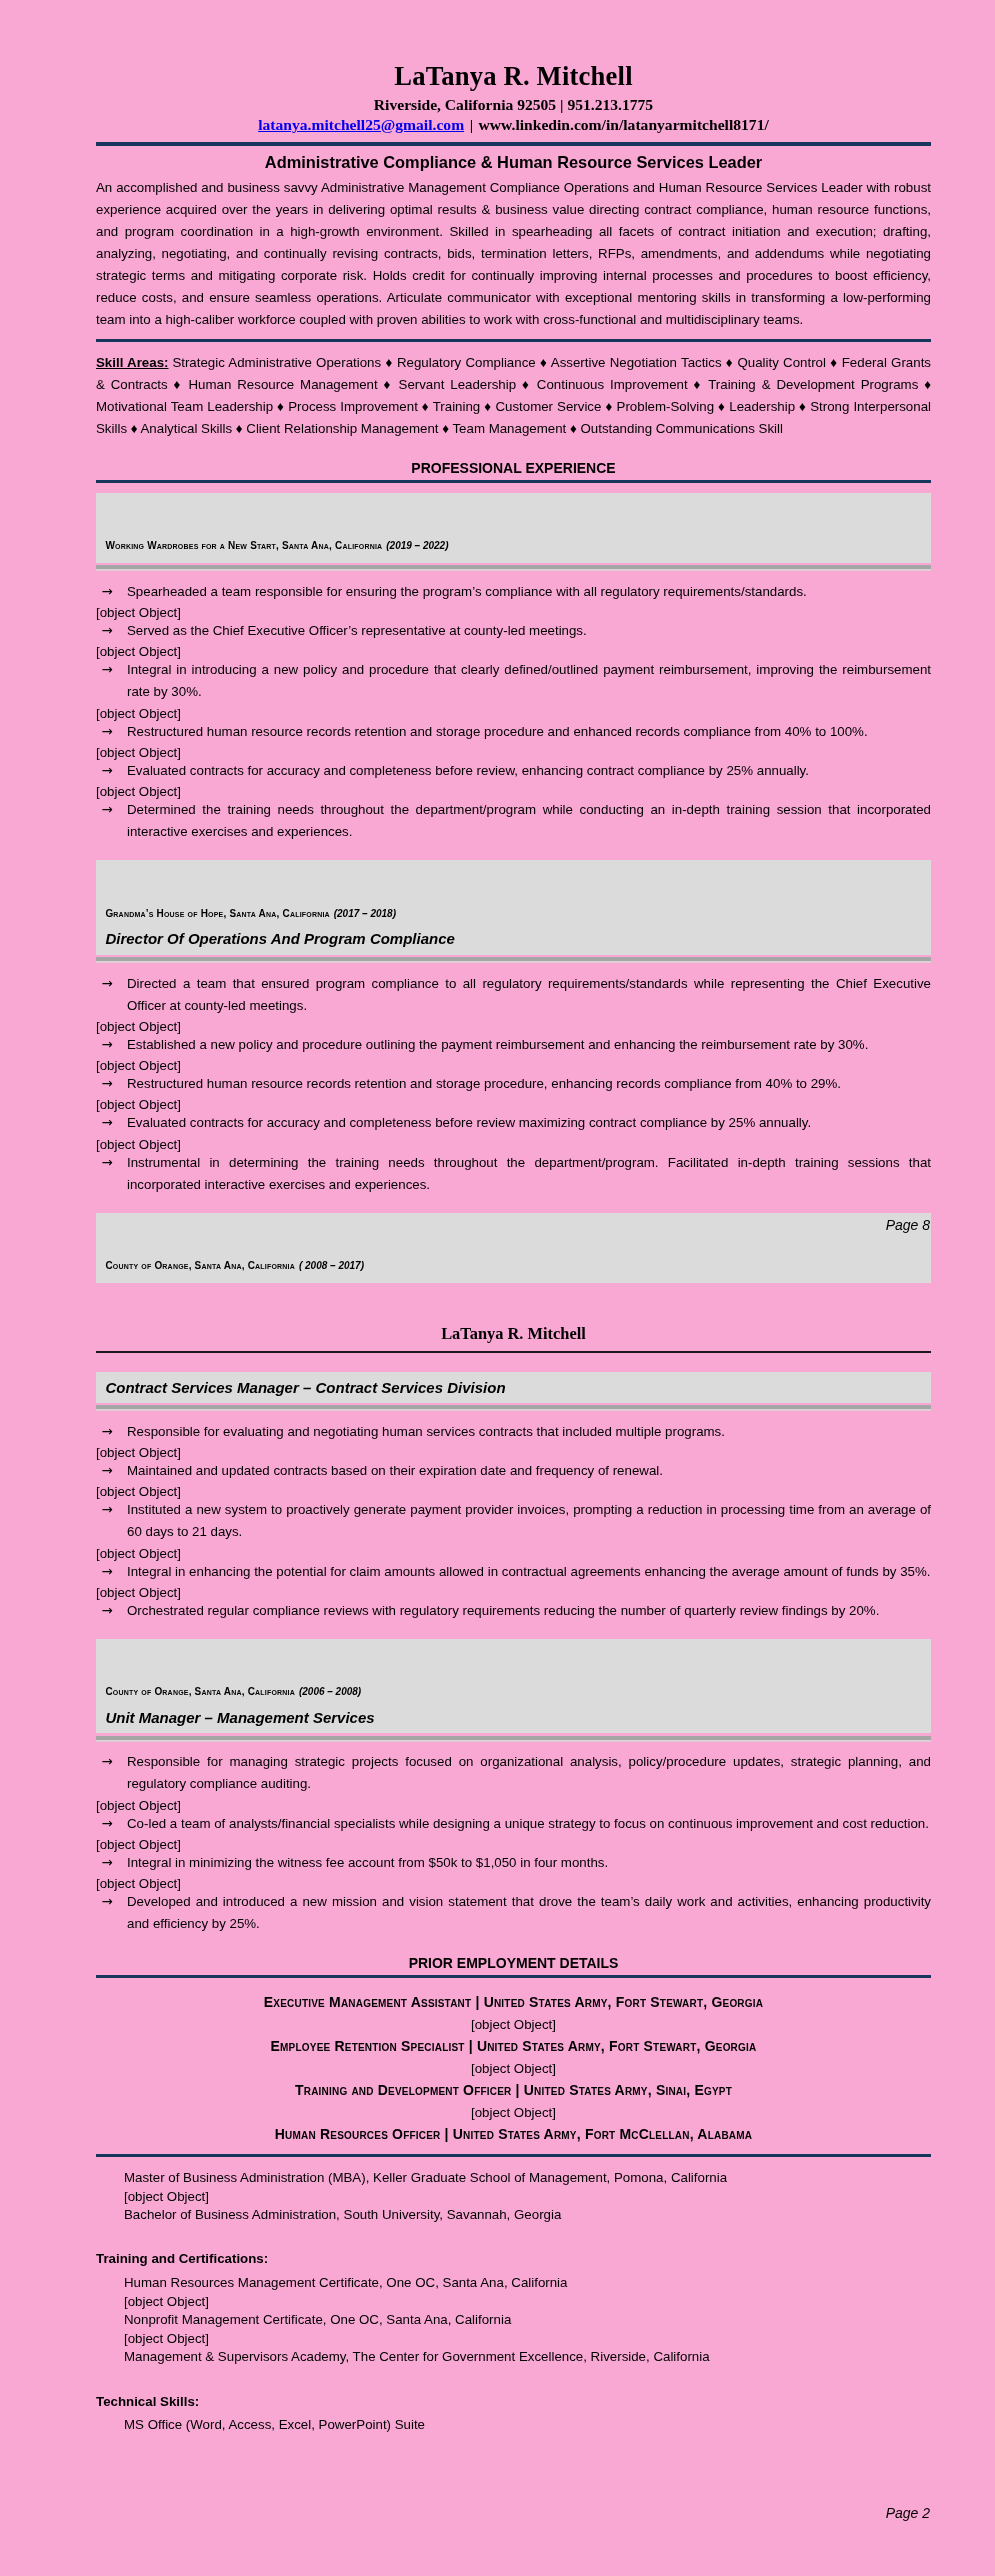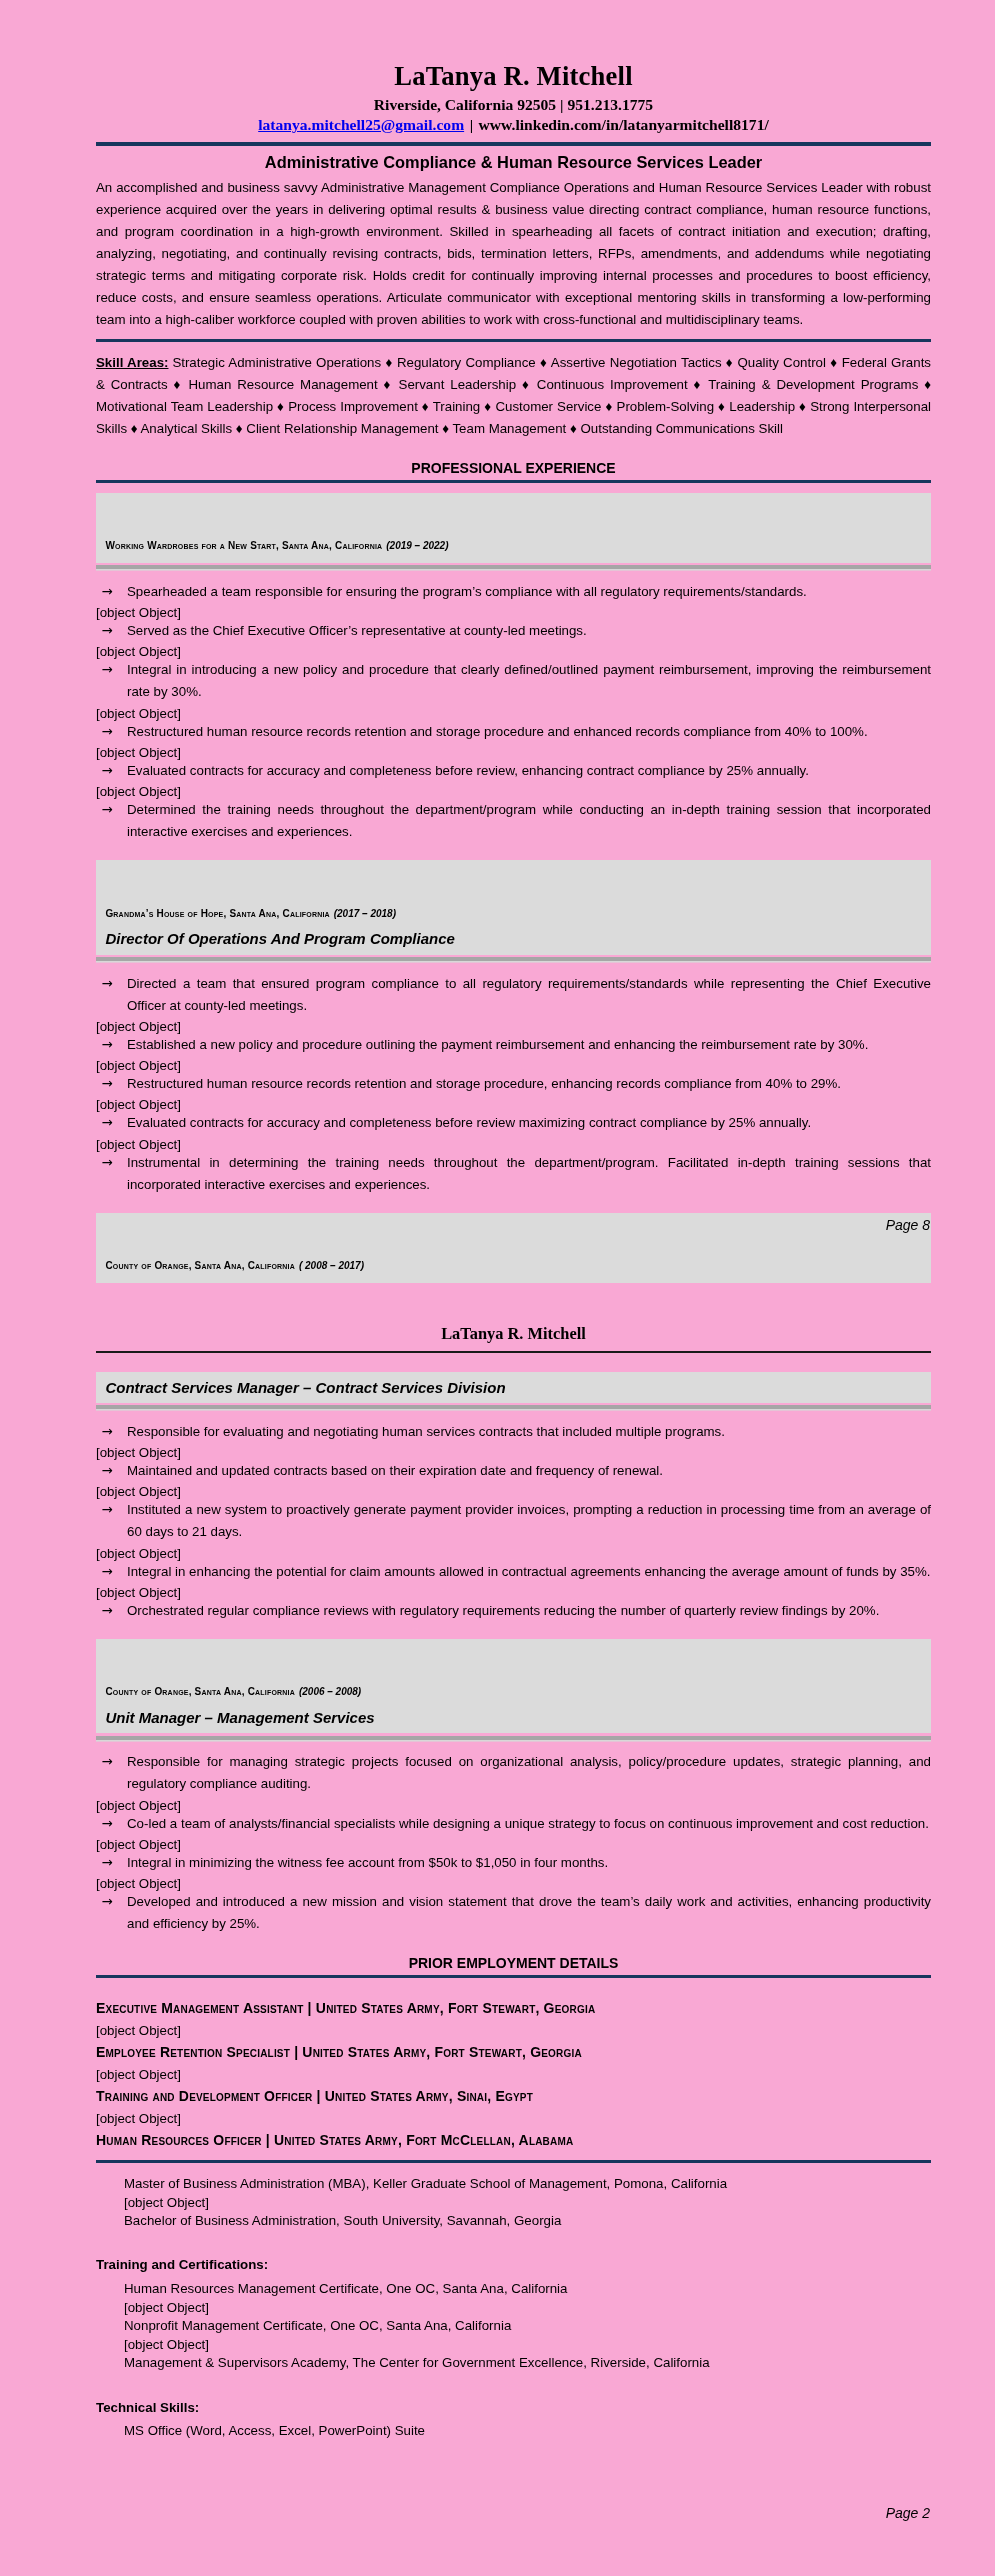--- a/index.html
+++ b/index.html
@@ -81,21 +81,21 @@
     box-shadow:0 1.6px 0 #d8d8d8;
   }
 
   
   .bullets { margin-top:11.7px; margin-bottom:4.7px; }
   .bullet { display:flex; line-height:22px; margin-bottom:2.3px; }
   .arrow { flex:0 0 31px; box-sizing:border-box; padding-left:5.5px; font-family:"DejaVu Sans",sans-serif; }
   .btext { flex:1; text-align:justify; }
 
   
-  .prior-block { margin-top:16px; }
+  .prior-block { margin-top:10px;text-align:center; }
   .prior-line {
     font-weight:bold;
     font-variant:small-caps;
     font-size:14px;
     line-height:29px;
     letter-spacing:0.2px;
   }
 
   
   .cred-line { line-height:22px; }

